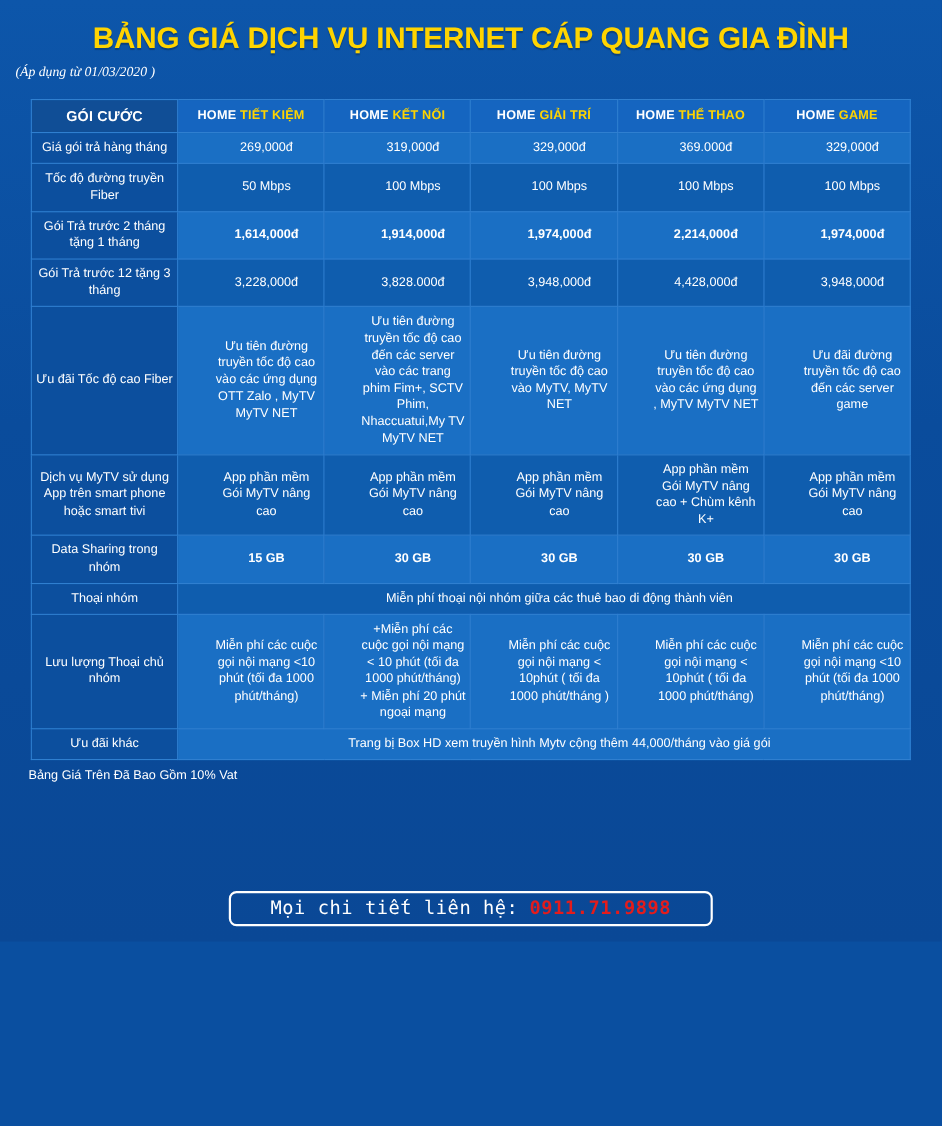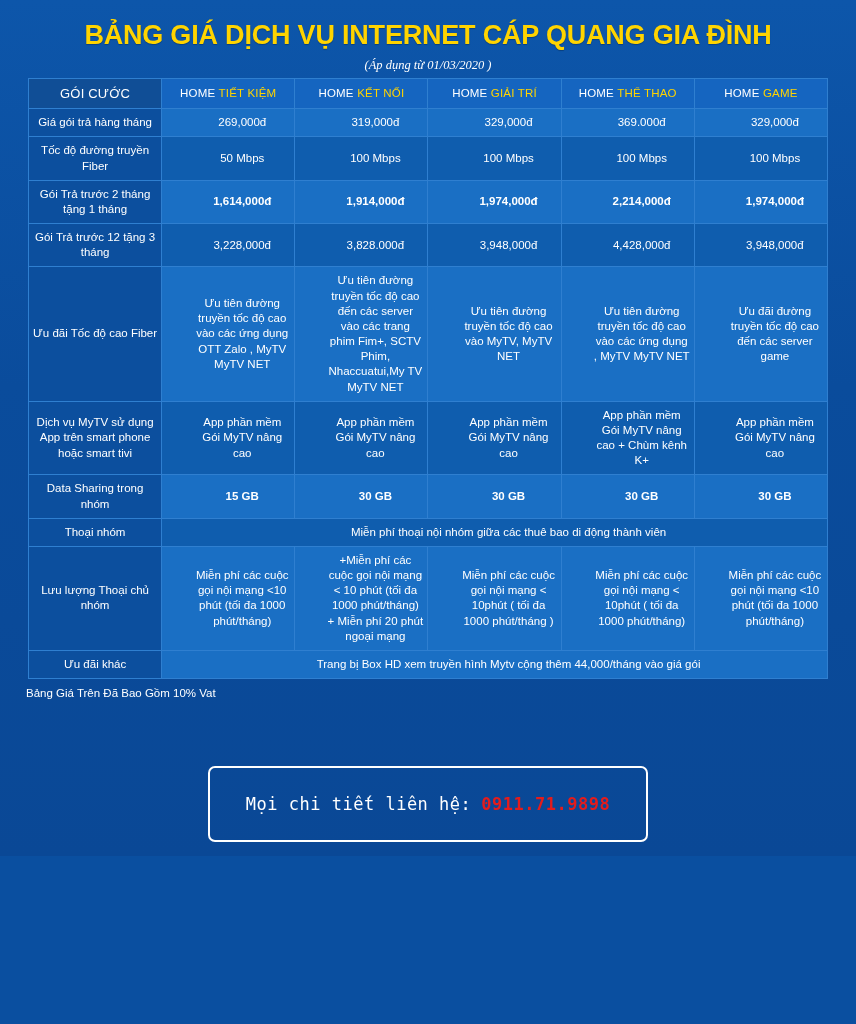--- a/index.html
+++ b/index.html
@@ -25,26 +25,26 @@
   .title {
     text-align: center;
     color: #ffd400;
     font-size: 27px;
     font-weight: bold;
     letter-spacing: -0.2px;
     margin-top: 8px;
     text-shadow: 0 1px 1px rgba(0,0,0,0.25);
   }
   .subtitle {
-    text-align: center;
+    text-align: left;
     color: #ffffff;
     font-style: italic;
     font-size: 12.5px;
     margin-top: 7px;
-    margin-bottom: 5px;
+    margin-bottom: 17px;
     font-family: "Liberation Serif", serif;
   }
   table.pricing {
     width: 800px;
     margin: 0 auto;
     border-collapse: collapse;
     table-layout: fixed;
   }
   table.pricing td, table.pricing th {
     border: 1px solid #2f7fd0;
@@ -52,21 +52,21 @@
     text-align: center;
     font-size: 11.5px;
     line-height: 1.32;
     padding: 6px 4px;
     color: #ffffff;
   }
   
   thead th {
     background: #1565c0;
     font-size: 13px;
-    font-weight: normal;
+    font-weight: bold;
     padding: 11px 3px;
     letter-spacing: 0.2px;
   }
   thead th.first {
     background: #104e96;
     font-size: 13px;
   }
   thead th .hl { color: #ffd400; }
   
   td.rowlabel {
@@ -95,21 +95,21 @@
   .contact-wrap {
     position: absolute;
     left: 0; right: 0;
     bottom: 14px;
     display: flex;
     justify-content: center;
   }
   .contact {
     border: 2px solid #ffffff;
     border-radius: 7px;
-    padding: 26px 26px;
+    padding: 4px 26px;
     font-family: "DejaVu Sans Mono", monospace;
     font-size: 17px;
     letter-spacing: 0.5px;
     display: flex;
     align-items: center;
     gap: 10px;
     min-width: 440px;
     justify-content: center;
   }
   .contact .label { color: #ffffff; }

